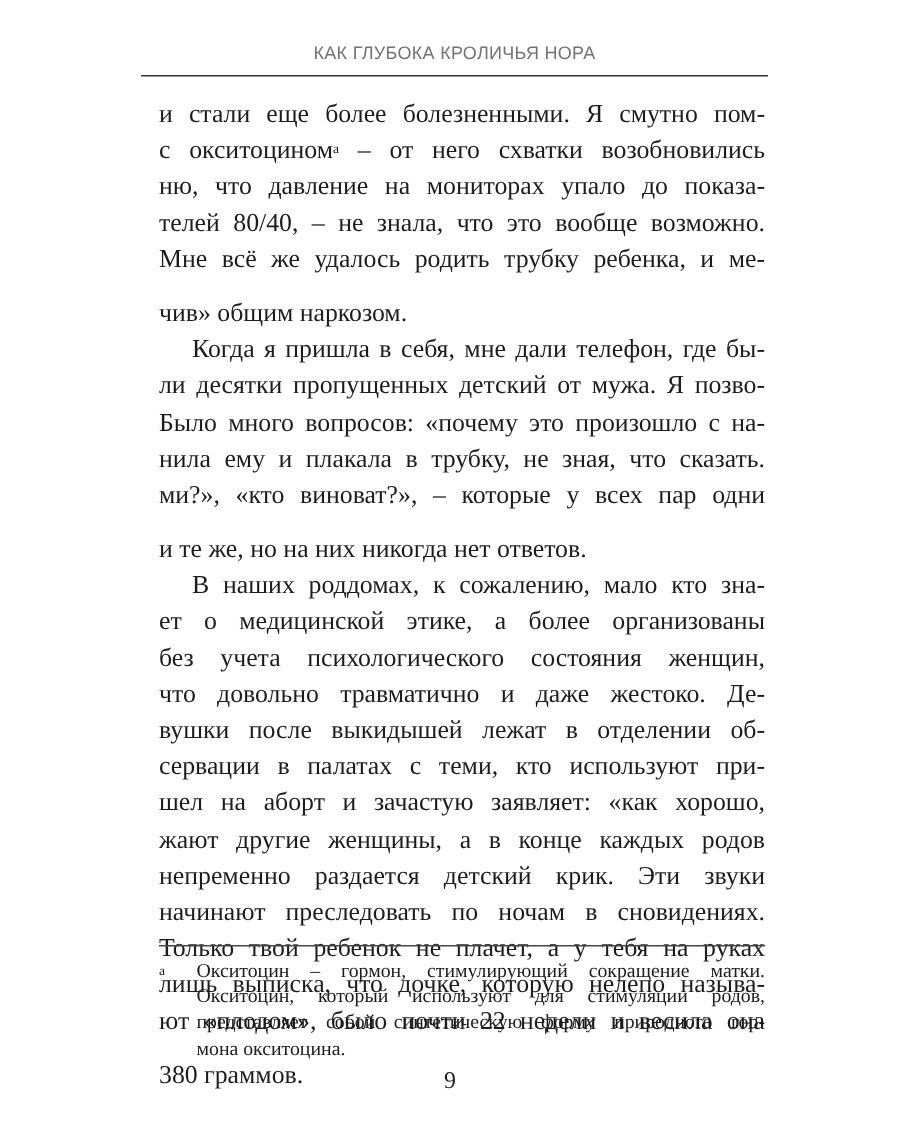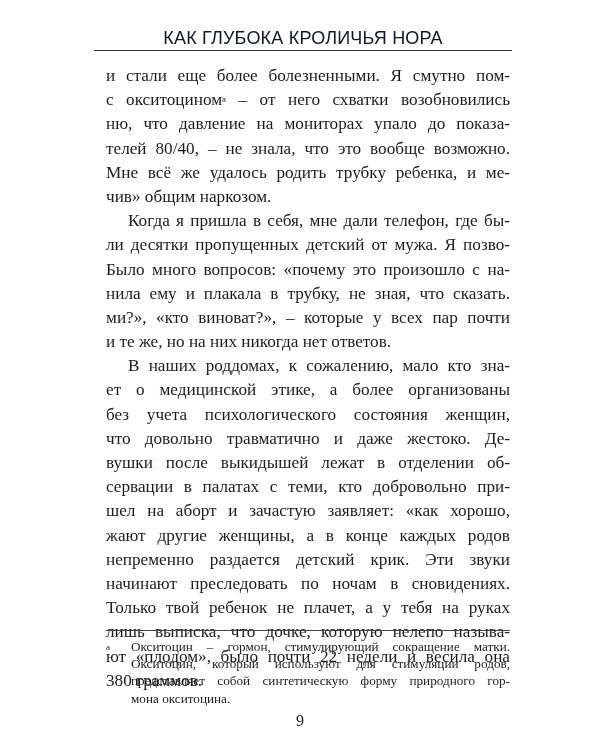--- a/index.html
+++ b/index.html
@@ -1,21 +1,21 @@
 <!DOCTYPE html>
 <html><head>
 <meta charset="utf-8">
 <style>
   html, body { margin:0; padding:0; background:#ffffff; }
   body { width:600px; height:750px; position:relative; overflow:hidden; font-family:"DejaVu Serif", serif; color:#1c1c1c; }
-  .header { position:absolute; left:94px; width:418px; top:28px; text-align:center; font-family:"Liberation Sans", sans-serif; font-size:18px; letter-spacing:0.2px; color:#0f172a; }
+  .header { position:absolute; left:94px; width:418px; top:28px; text-align:center; font-family:"Liberation Sans", sans-serif; font-size:12px; letter-spacing:0.2px; color:#737373; }
   .header-rule { position:absolute; left:94px; width:418px; top:50px; height:0; border-top:1.4px solid #333; }
   .body-text { position:absolute; left:106px; width:404px; top:64px; font-family:"Liberation Serif", serif; font-size:17.2px; line-height:24.2px; }
   .line { white-space:nowrap; text-align:justify; text-align-last:justify; height:24.2px; }
-  .line.last { text-align-last:left; }
+  .line.last { text-align-last:left;margin-top:12px; }
   .line.indent { padding-left:22px; }
   sup { font-size:9px; vertical-align:top; position:relative; top:-1px; }
   .fn-rule { position:absolute; left:106px; width:404px; top:630px; border-top:1px solid #444; }
   .footnote { position:absolute; left:106px; width:404px; top:638px; font-family:"Liberation Serif", serif; font-size:13.2px; line-height:17.2px; }
   .fn-mark { position:absolute; left:0; top:1px; font-size:9px; }
   .fn-body { margin-left:25px; }
   .fn-line { white-space:nowrap; text-align:justify; text-align-last:justify; height:17.2px; }
   .fn-line.last { text-align-last:left; }
   .page-num { position:absolute; left:0; width:600px; top:712px; text-align:center; font-family:"Liberation Serif", serif; font-size:16px; }
 </style>
@@ -32,30 +32,30 @@
     <div class="line">ню, что давление на мониторах упало до показа-</div>
     <div class="line">телей 80/40, – не знала, что это вообще возможно.</div>
     <div class="line">Мне всё же удалось родить трубку ребенка, и ме-</div>
     <div class="line last">чив» общим наркозом.</div>
   </div>
   <div class="paragraph">
     <div class="line indent">Когда я пришла в себя, мне дали телефон, где бы-</div>
     <div class="line">ли десятки пропущенных детский от мужа. Я позво-</div>
     <div class="line">Было много вопросов: «почему это произошло с на-</div>
     <div class="line">нила ему и плакала в трубку, не зная, что сказать.</div>
-    <div class="line">ми?», «кто виноват?», – которые у всех пар почти</div>
+    <div class="line">ми?», «кто виноват?», – которые у всех пар одни</div>
     <div class="line last">и те же, но на них никогда нет ответов.</div>
   </div>
   <div class="paragraph">
     <div class="line indent">В наших роддомах, к сожалению, мало кто зна-</div>
     <div class="line">ет о медицинской этике, а более организованы</div>
     <div class="line">без учета психологического состояния женщин,</div>
     <div class="line">что довольно травматично и даже жестоко. Де-</div>
     <div class="line">вушки после выкидышей лежат в отделении об-</div>
-    <div class="line">сервации в палатах с теми, кто добровольно при-</div>
+    <div class="line">сервации в палатах с теми, кто используют при-</div>
     <div class="line">шел на аборт и зачастую заявляет: «как хорошо,</div>
     <div class="line">жают другие женщины, а в конце каждых родов</div>
     <div class="line">непременно раздается детский крик. Эти звуки</div>
     <div class="line">начинают преследовать по ночам в сновидениях.</div>
     <div class="line">Только твой ребенок не плачет, а у тебя на руках</div>
     <div class="line">лишь выписка, что дочке, которую нелепо называ-</div>
     <div class="line">ют «плодом», было почти 22 недели и весила она</div>
     <div class="line last">380 граммов.</div>
   </div>
 </div>

